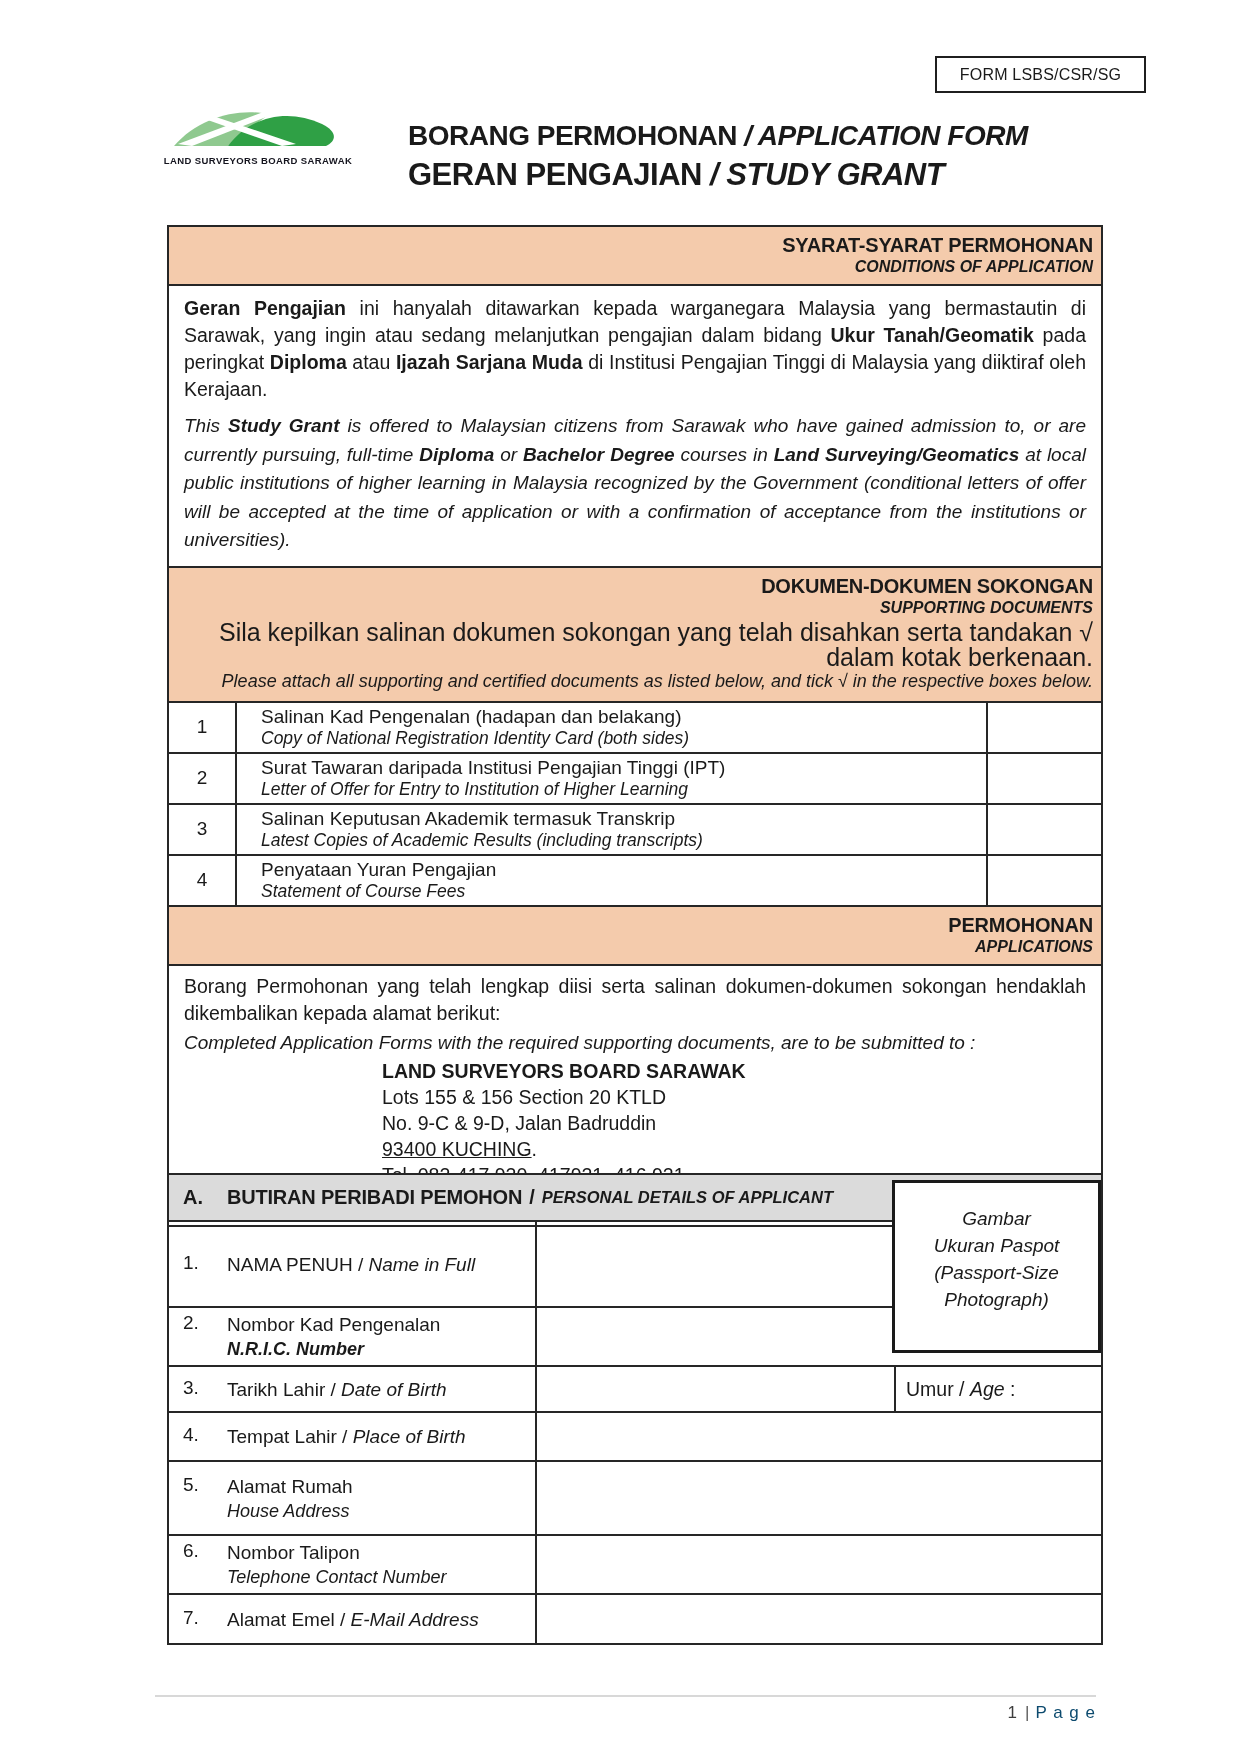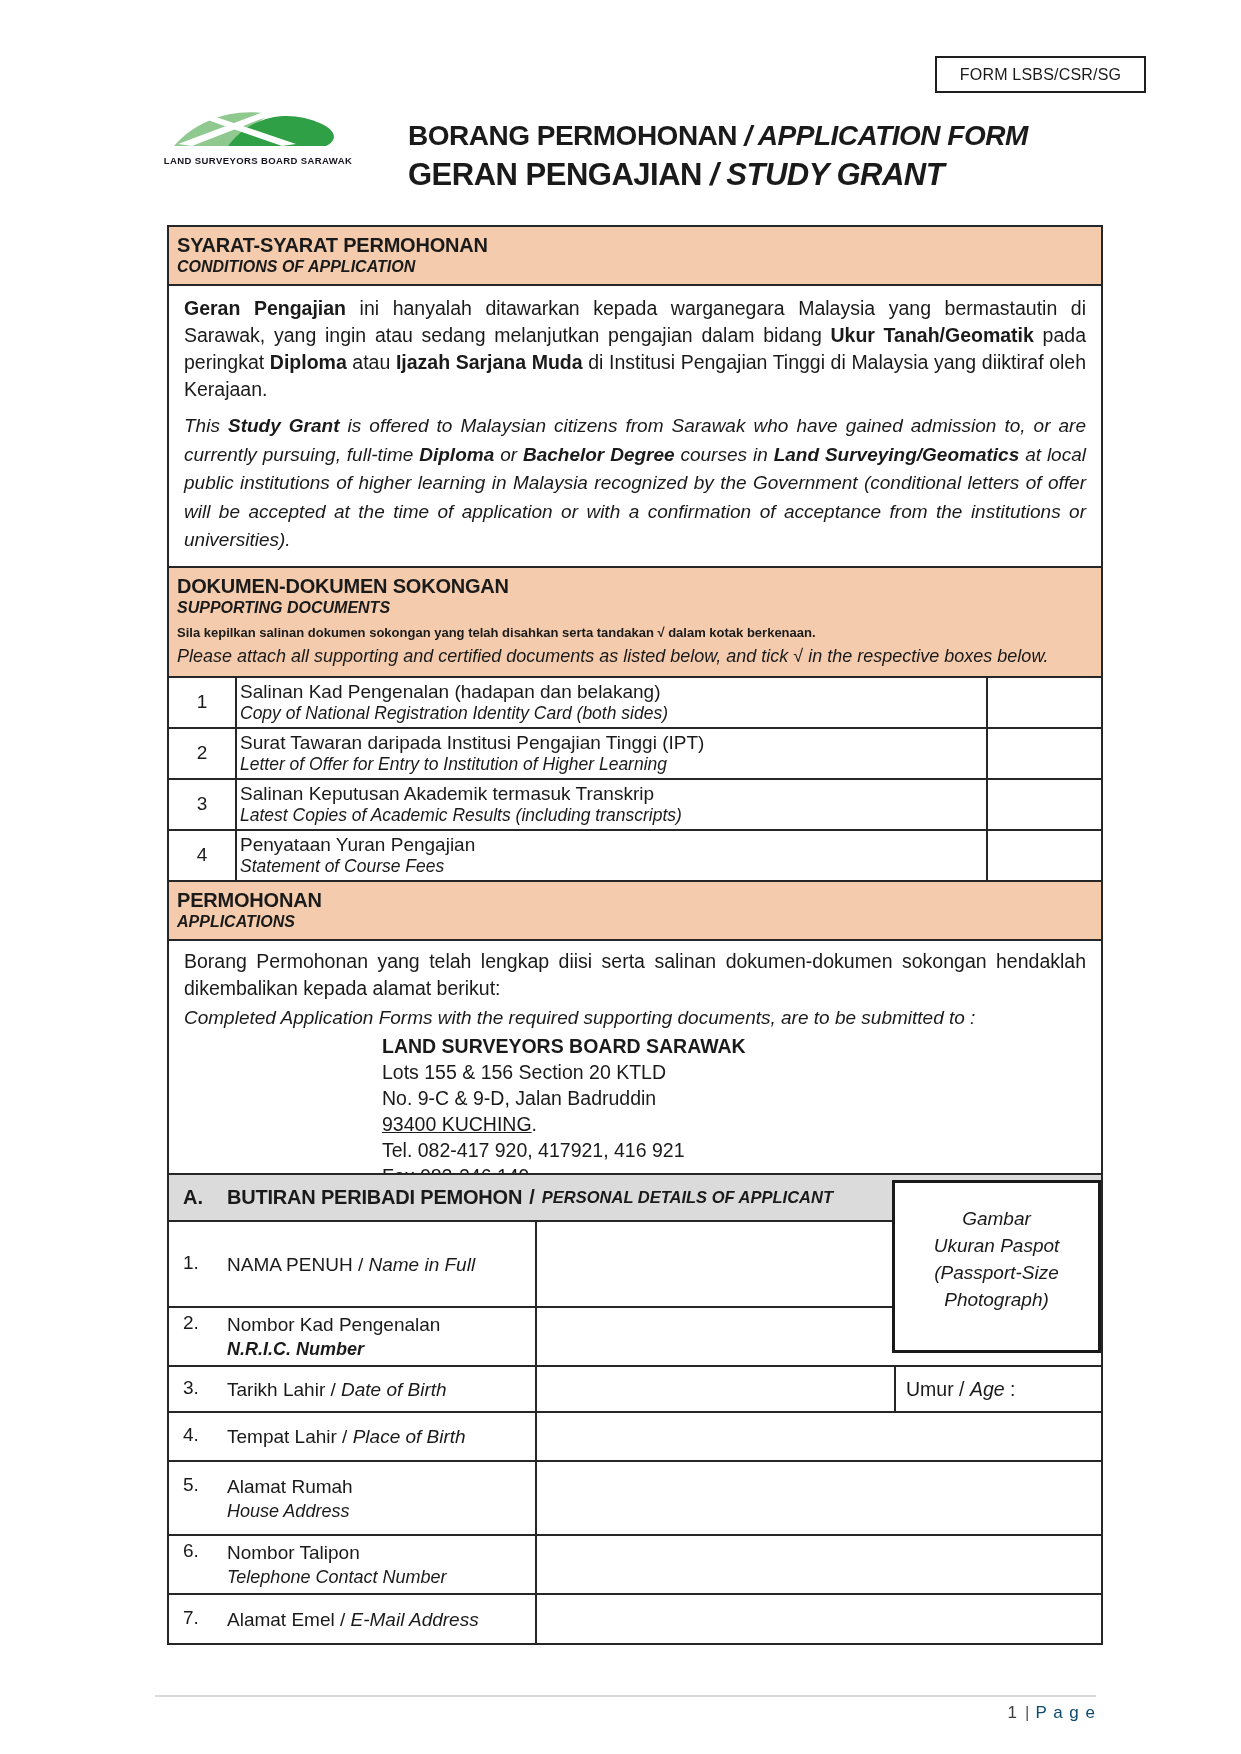--- a/index.html
+++ b/index.html
@@ -27,33 +27,33 @@
   .title { position: absolute; left: 408px; top: 122px; line-height: 1.0; }
   .title-line1 { font-size: 28px; font-weight: bold; letter-spacing: -.5px; }
   .title-line2 { font-size: 31px; font-weight: bold; letter-spacing: -.5px; margin-top: 9px; }
 
   
   .doc-stack {
     position: absolute; left: 167px; top: 225px; width: 936px;
     border: 2px solid #262626;
   }
   .bt { border-top: 2px solid #262626; }
-  .peach-header { background: #F4CBAC; text-align: left; padding: 7px 8px 8px; }
+  .peach-header { background: #F4CBAC; text-align: right; padding: 7px 8px 8px; }
   .ph-title { font-size: 20px; font-weight: bold; letter-spacing: -.2px; }
   .ph-sub   { font-size: 16px; font-weight: bold; font-style: italic; margin-top: 1px; }
-  .ph-note  { font-size: 13px; line-height: 25px; margin-top: 3px; font-weight: bold; }
+  .ph-note  { font-size: 25px; line-height: 25px; margin-top: 3px; }
   .ph-note-en { font-size: 18px; font-style: italic; line-height: 23px; }
 
   .cond-body { padding: 9px 15px 11px; }
   .para-my { font-size: 19.5px; line-height: 27px; text-align: justify; }
   .para-en { font-size: 19px; font-style: italic; line-height: 28.5px; text-align: justify; margin-top: 9px; }
 
   .chk-row { display: grid; grid-template-columns: 66px 1fr 115px; }
   .chk-num { display: flex; align-items: center; justify-content: center; font-size: 19px; }
-  .chk-desc { border-left: 2px solid #262626; padding: 3px 3px 4px; }
+  .chk-desc { border-left: 2px solid #262626; padding: 3px 24px 4px; }
   .chk-l1 { font-size: 19px; line-height: 22px; }
   .chk-l2 { font-size: 17.5px; line-height: 20px; font-style: italic; }
   .chk-box { border-left: 2px solid #262626; }
 
   .app-body { padding: 7px 15px 11px; }
   .para-my2 { font-size: 19.5px; line-height: 27px; text-align: justify; }
   .para-en2 { font-size: 19px; font-style: italic; line-height: 25px; margin-top: 3px; }
   .address { margin-left: 198px; margin-top: 3px; font-size: 19.5px; line-height: 26px; }
   .addr-name { font-weight: bold; }
 

